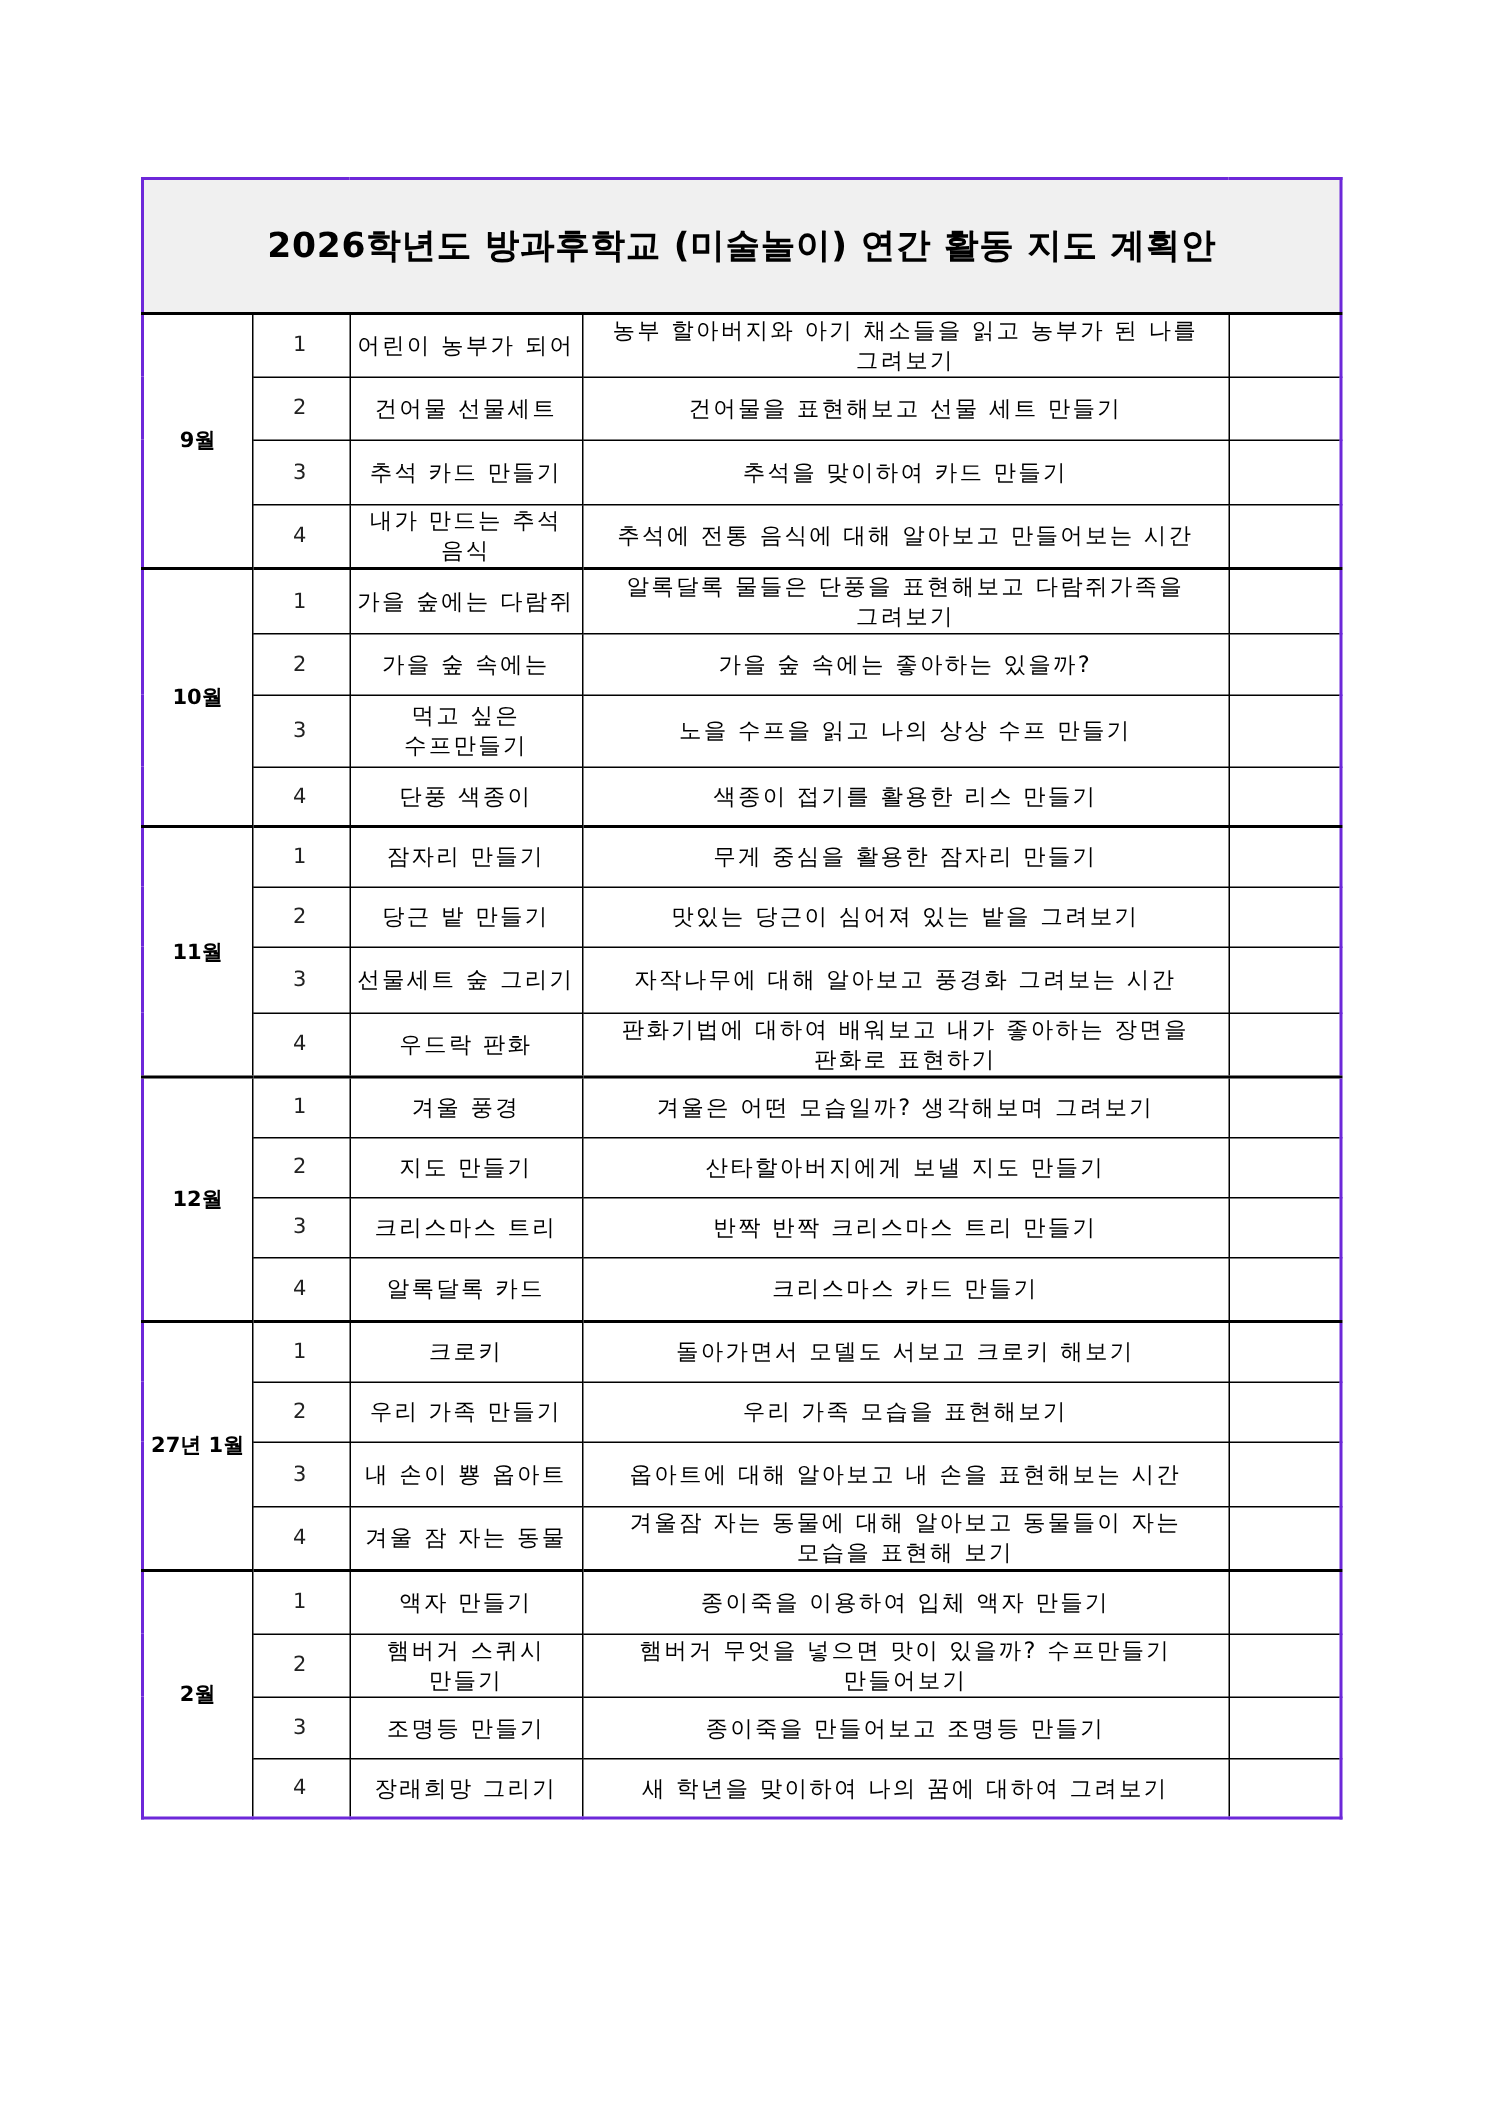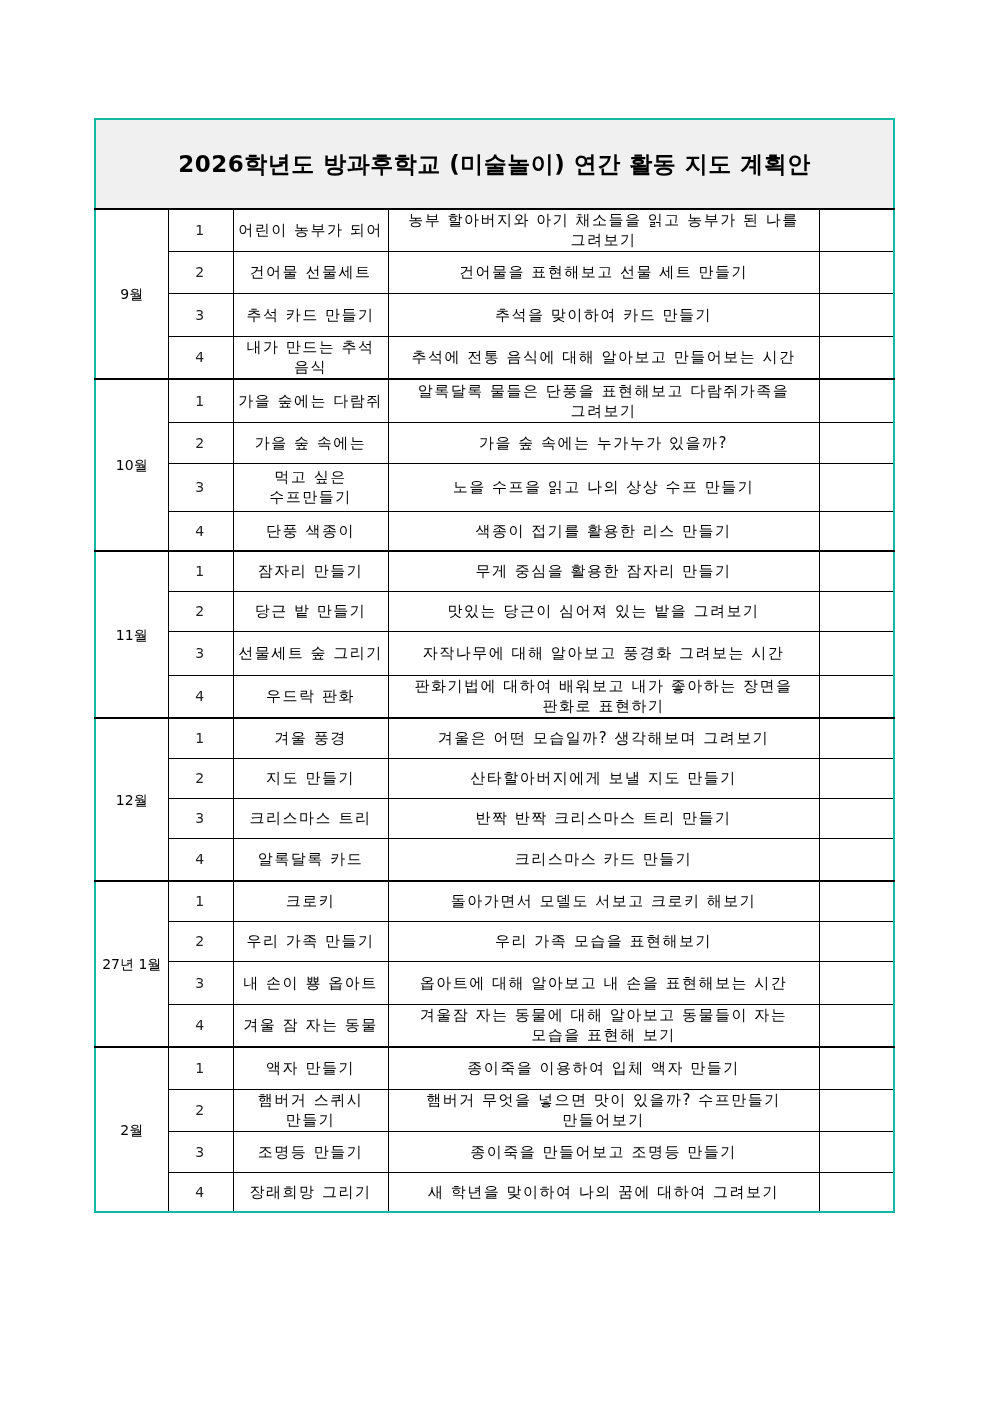--- a/index.html
+++ b/index.html
@@ -17,21 +17,21 @@
     .page {
       position: absolute;
       left: 94px;
       top: 118px;
       width: 799px;
     }
     table.plan {
       border-collapse: collapse;
       width: 799px;
       table-layout: fixed;
-      border: 2px solid #14b8a6;
+      border: 2px solid #6d28d9;
     }
     table.plan td {
       border: 1px solid #000;
       text-align: center;
       vertical-align: middle;
       padding: 0 4px;
       font-size: 15px;
       line-height: 20px;
       letter-spacing: 1.5px;
       word-break: keep-all;
@@ -41,20 +41,21 @@
       background: #f0f0f0;
       height: 88px;
       font-size: 23px !important;
       font-weight: bold;
       letter-spacing: 0.5px !important;
       border-bottom: 2px solid #000 !important;
     }
     .month-cell {
       font-size: 14px !important;
       letter-spacing: 0 !important;
+      font-weight: bold;
     }
     .num-cell {
       font-size: 14px !important;
       color: #222;
     }
     .desc-cell {
       letter-spacing: 1.2px;
     }
     tr.group-start td {
       border-top: 2px solid #000;
@@ -109,21 +110,21 @@
         <tr class="group-start" style="height: 43px;">
           <td rowspan="4" class="month-cell">10월</td>
           <td class="num-cell">1</td>
           <td class="title-col">가을 숲에는 다람쥐</td>
           <td class="desc-cell">알록달록 물들은 단풍을 표현해보고 다람쥐가족을 그려보기</td>
           <td class="note-cell"></td>
         </tr>
         <tr style="height: 41px;">
           <td class="num-cell">2</td>
           <td class="title-col">가을 숲 속에는</td>
-          <td class="desc-cell">가을 숲 속에는 누가누가 있을까?</td>
+          <td class="desc-cell">가을 숲 속에는 좋아하는 있을까?</td>
           <td class="note-cell"></td>
         </tr>
         <tr style="height: 48px;">
           <td class="num-cell">3</td>
           <td class="title-col">먹고 싶은 수프만들기</td>
           <td class="desc-cell">노을 수프을 읽고 나의 상상 수프 만들기</td>
           <td class="note-cell"></td>
         </tr>
         <tr style="height: 40px;">
           <td class="num-cell">4</td>

